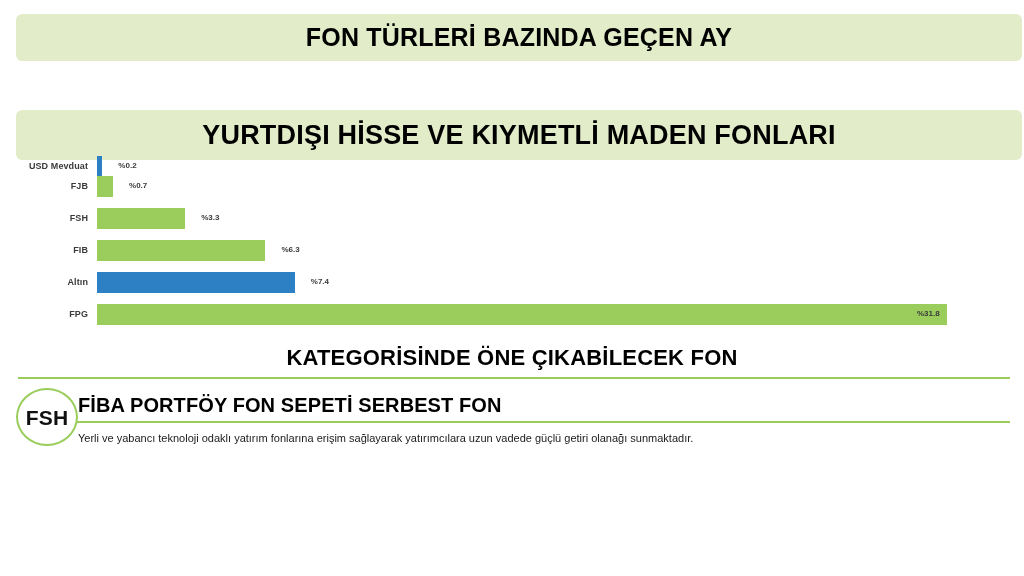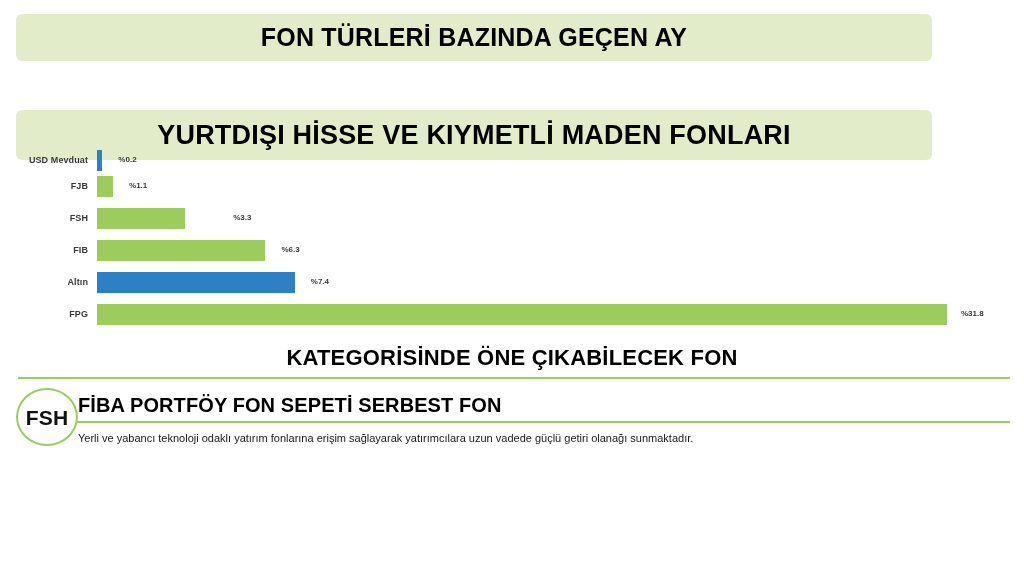--- a/index.html
+++ b/index.html
@@ -15,21 +15,21 @@
     overflow: hidden;
     font-family: "Liberation Sans", sans-serif;
     color: #111111;
     -webkit-font-smoothing: antialiased;
   }
 
   
   .banner {
     position: absolute;
     left: 16px;
-    width: 916px;
+    width: 1006px;
     background: #e2ecc8;
     border-radius: 6px;
     display: flex;
     align-items: center;
     justify-content: center;
     box-sizing: border-box;
   }
   #banner-1 { top: 14px;  height: 47px; }
   #banner-2 { top: 70px;  height: 50px; margin-top: 40px; }
 
@@ -171,60 +171,60 @@
 
 <div class="banner" id="banner-1">
   <span class="banner-text">FON TÜRLERİ BAZINDA GEÇEN AY</span>
 </div>
 
 <div class="banner" id="banner-2">
   <span class="banner-text">YURTDIŞI HİSSE VE KIYMETLİ MADEN FONLARI</span>
 </div>
 
 <div id="chart">
-    <div class="bar-row" style="top: 6px;">
+    <div class="bar-row" style="top: 12px;">
       <div class="bar-label">USD Mevduat</div>
       <div class="bar-track">
         <div class="bar-fill" style="width: 5.34545px; background: rgb(46, 128, 196); top: 6px;"></div>
         <div class="bar-value" style="left: 21.3455px; top: 12px;">%0.2</div>
       </div>
     </div>
     <div class="bar-row" style="top: 32px;">
       <div class="bar-label">FJB</div>
       <div class="bar-track">
         <div class="bar-fill" style="width: 16.0364px; background: rgb(154, 205, 92); top: 6px;"></div>
-        <div class="bar-value" style="left: 32.0364px; top: 12px;">%1.1</div>
+        <div class="bar-value" style="left: 32.0364px; top: 12px;">%0.7</div>
       </div>
     </div>
     <div class="bar-row" style="top: 64px;">
       <div class="bar-label">FSH</div>
       <div class="bar-track">
         <div class="bar-fill" style="width: 88.2px; background: rgb(154, 205, 92); top: 6px;"></div>
-        <div class="bar-value" style="left: 104.2px; top: 12px; margin-left: 32px;">%3.3</div>
+        <div class="bar-value" style="left: 104.2px; top: 12px;">%3.3</div>
       </div>
     </div>
     <div class="bar-row" style="top: 96px;">
       <div class="bar-label">FIB</div>
       <div class="bar-track">
         <div class="bar-fill" style="width: 168.382px; background: rgb(154, 205, 92); top: 6px;"></div>
         <div class="bar-value" style="left: 184.382px; top: 12px;">%6.3</div>
       </div>
     </div>
     <div class="bar-row" style="top: 128px;">
       <div class="bar-label">Altın</div>
       <div class="bar-track">
         <div class="bar-fill" style="width: 197.782px; background: rgb(46, 128, 196); top: 6px;"></div>
         <div class="bar-value" style="left: 213.782px; top: 12px;">%7.4</div>
       </div>
     </div>
     <div class="bar-row" style="top: 160px;">
       <div class="bar-label">FPG</div>
       <div class="bar-track">
         <div class="bar-fill" style="width: 849.927px; background: rgb(154, 205, 92); top: 6px;"></div>
-        <div class="bar-value" style="left: 864px; top: 12px; text-align: right;">%31.8</div>
+        <div class="bar-value" style="left: 820px; top: 12px; text-align: right;">%31.8</div>
       </div>
     </div>
   </div>
 
 <div id="section-heading">KATEGORİSİNDE ÖNE ÇIKABİLECEK FON</div>
 
 <div class="rule" id="rule-top"></div>
 <div class="rule" id="rule-mid"></div>
 
 <div id="fund-badge">

